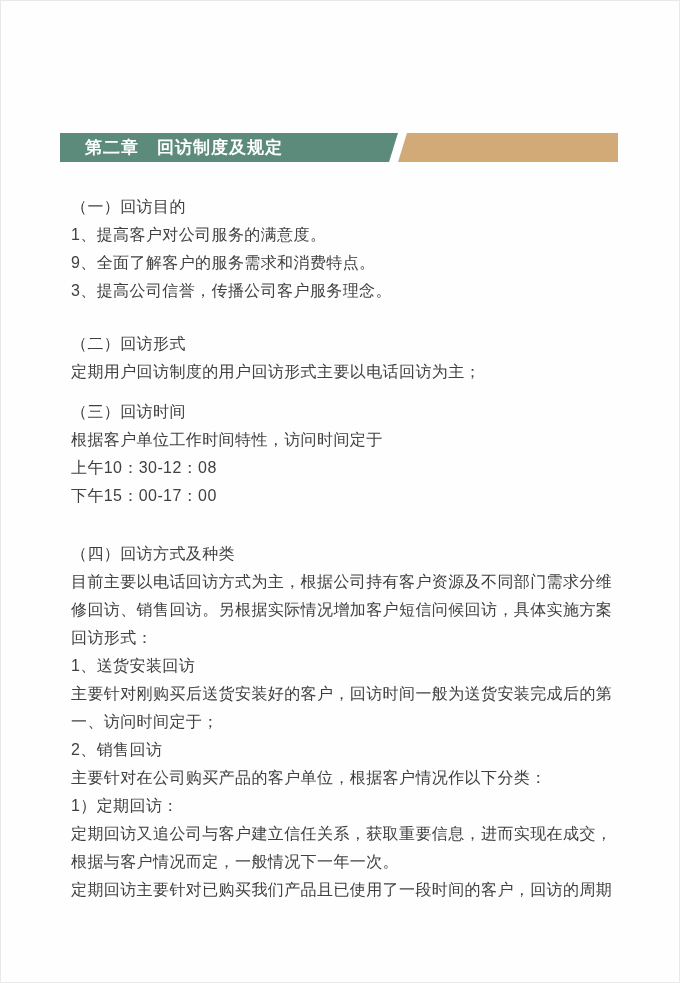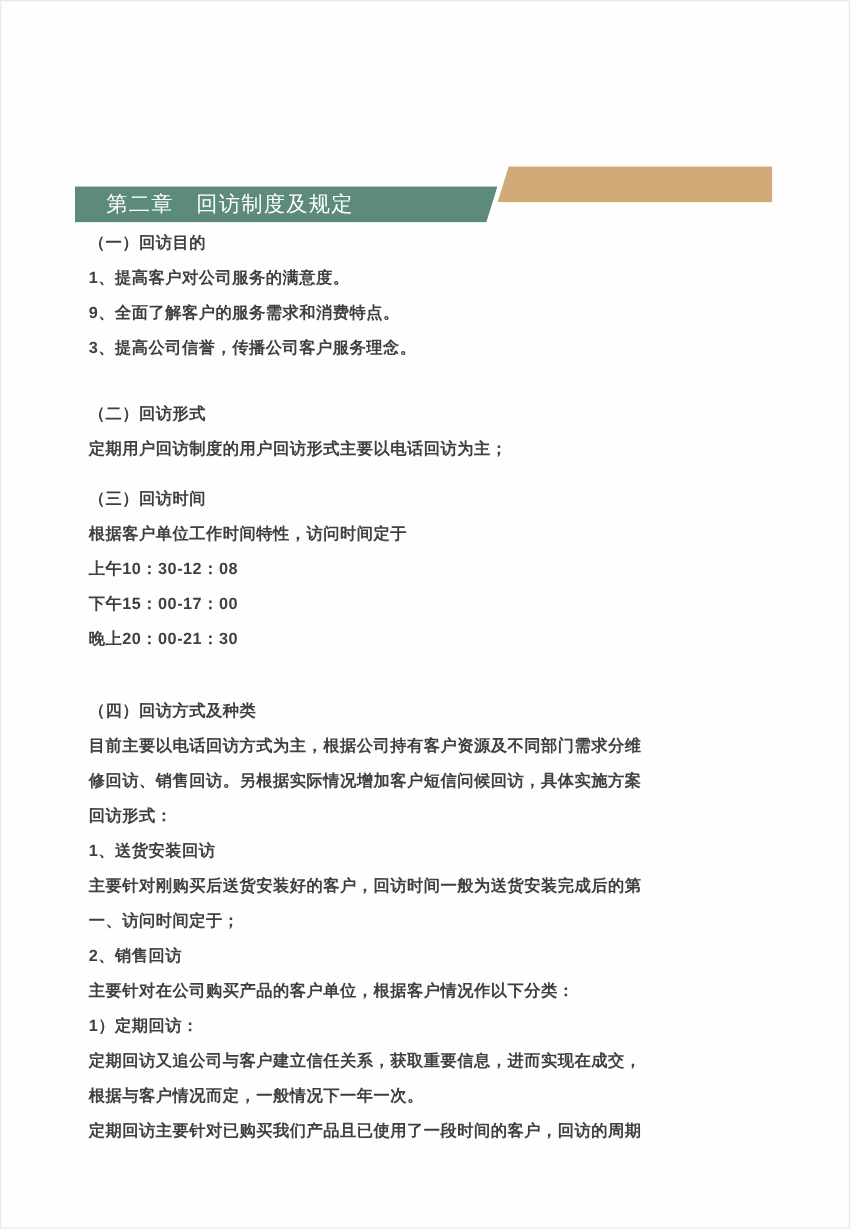--- a/index.html
+++ b/index.html
@@ -20,53 +20,53 @@
   .banner-row {
     position: absolute;
     top: 133px;
     left: 0;
     width: 100%;
     height: 29px;
   }
   .banner-green {
     position: absolute;
     left: 60px;
-    top: 16px;
+    top: 0;
     width: 338px;
     height: 29px;
     background: var(--banner-green, #5c8b7b);
     clip-path: polygon(0 0, 100% 0, calc(100% - 9px) 100%, 0 100%);
     box-sizing: border-box;
     padding-left: 25px;
     color: var(--banner-text, #ffffff);
     font-size: 17px;
     line-height: 29px;
     letter-spacing: 1px;
     white-space: nowrap;
+    font-weight: bold;
   }
   .banner-tan {
     position: absolute;
     left: 398px;
     top: 0;
     width: 220px;
     height: 29px;
     background: var(--banner-tan, #d2aa78);
     clip-path: polygon(9px 0, 100% 0, 100% 100%, 0 100%);
   }
 
   
   .content {
     position: absolute;
-    top: 162px;
+    top: 175px;
     left: 71px;
     right: 58px;
     color: var(--body-text, #404040);
-    font-size: 13px;
+    font-size: 16px;
     letter-spacing: 0.4px;
-    font-weight: bold;
   }
   .line {
     line-height: 28px;
     white-space: nowrap;
   }
   .section.s1 { margin-top: 18px; }
   .section.s2 { margin-top: 25px; }
   .section.s3 { margin-top: 12px; }
   .section.s4 { margin-top: 30px; }
 </style>
@@ -90,21 +90,20 @@
   <div class="section s2">
     <div class="line">（二）回访形式</div>
     <div class="line">定期用户回访制度的用户回访形式主要以电话回访为主；</div>
   </div>
 
   <div class="section s3">
     <div class="line">（三）回访时间</div>
     <div class="line">根据客户单位工作时间特性，访问时间定于</div>
     <div class="line">上午10：30-12：08</div>
     <div class="line">下午15：00-17：00</div>
-    <div class="line">晚上20：00-21：30</div>
   </div>
 
   <div class="section s4">
     <div class="line">（四）回访方式及种类</div>
     <div class="line">目前主要以电话回访方式为主，根据公司持有客户资源及不同部门需求分维</div>
     <div class="line">修回访、销售回访。另根据实际情况增加客户短信问候回访，具体实施方案</div>
     <div class="line">回访形式：</div>
     <div class="line">1、送货安装回访</div>
     <div class="line">主要针对刚购买后送货安装好的客户，回访时间一般为送货安装完成后的第</div>
     <div class="line">一、访问时间定于；</div>

